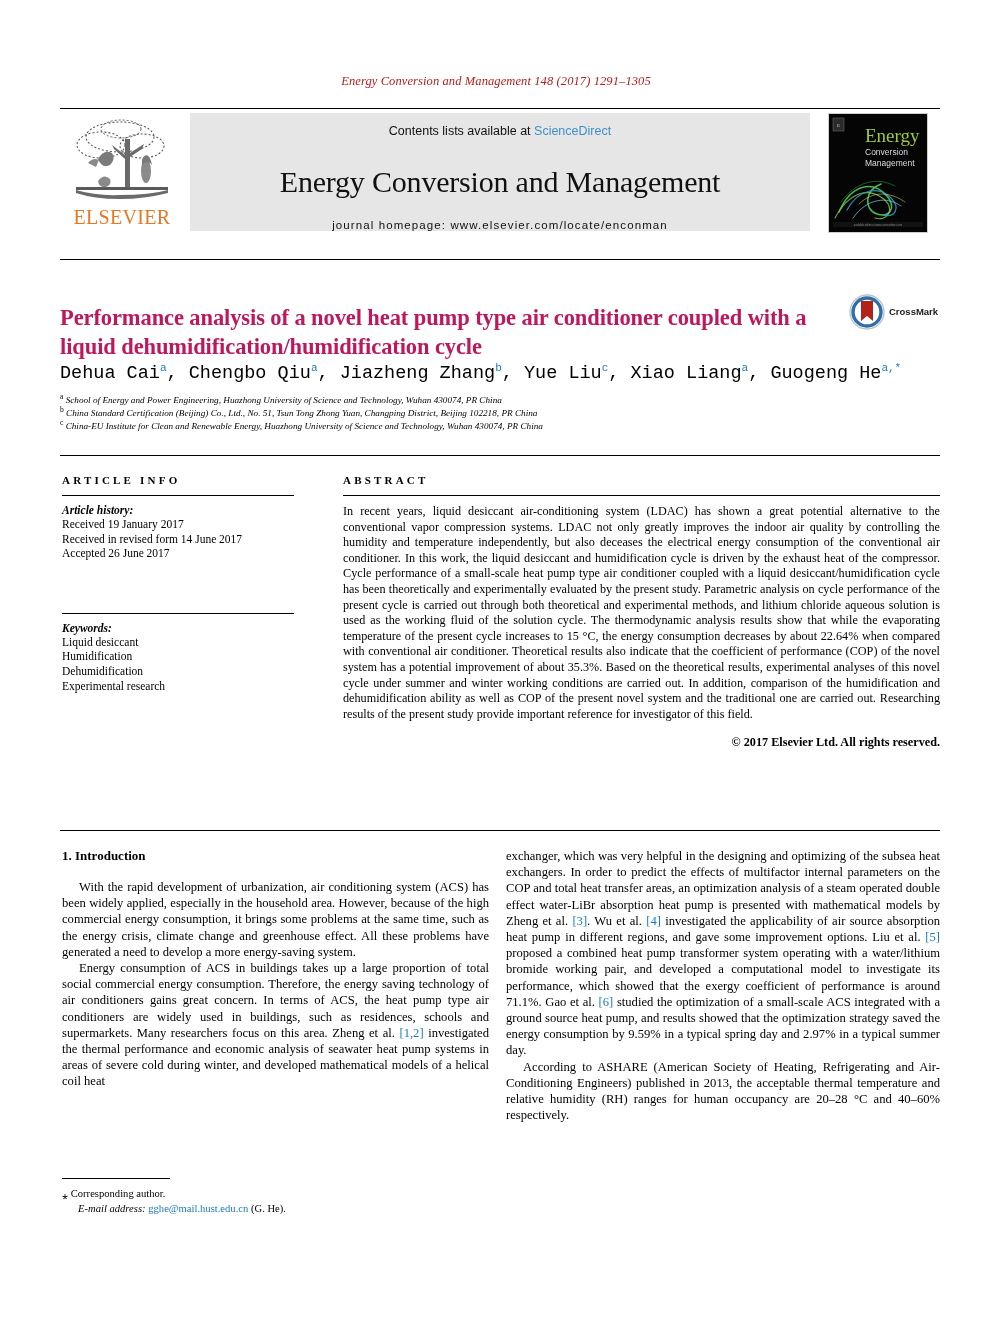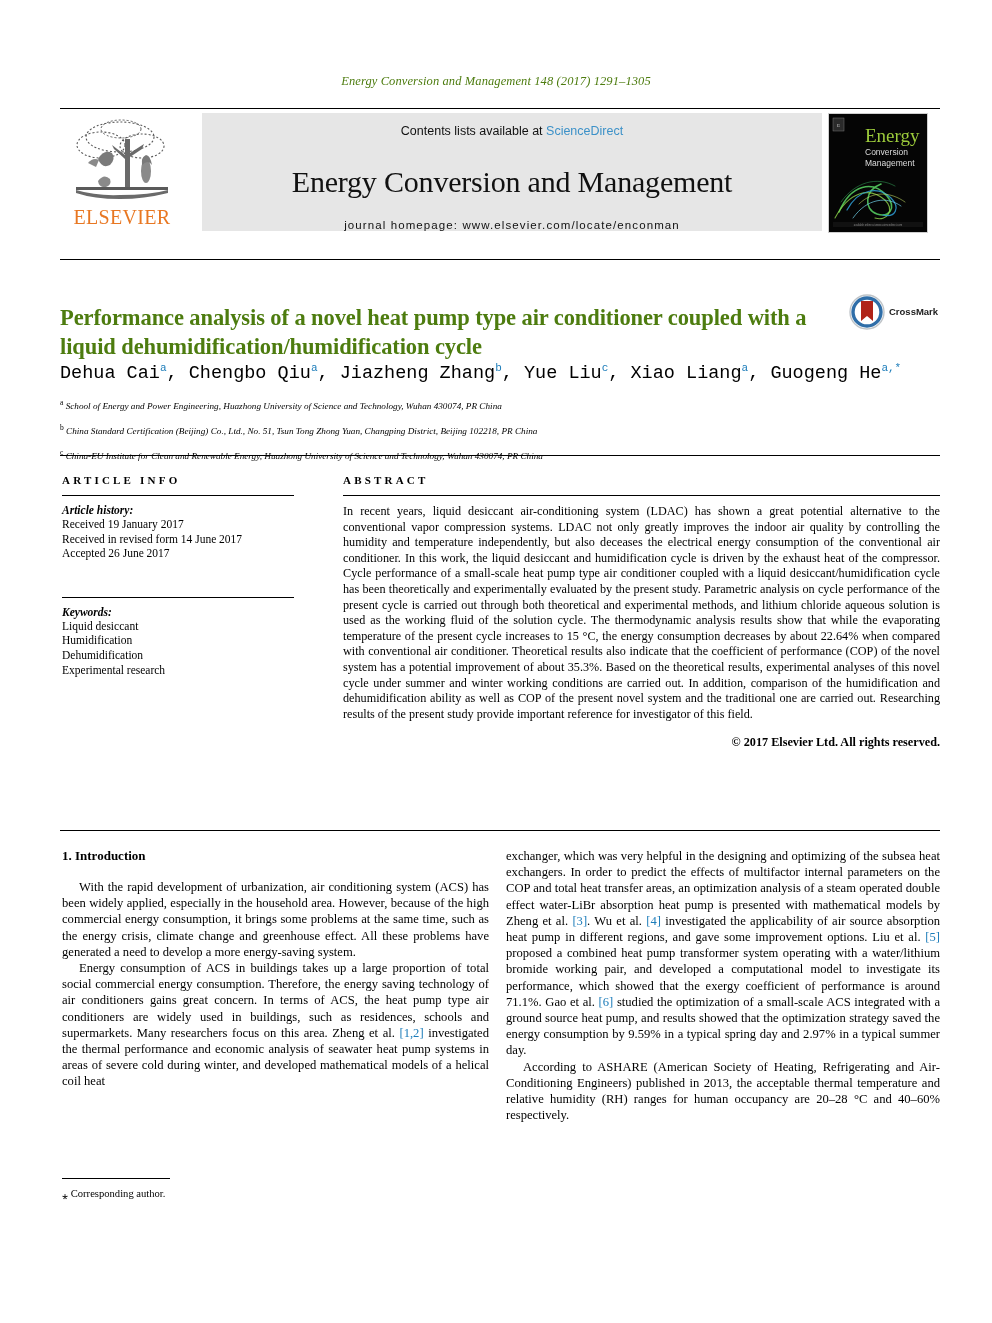--- a/index.html
+++ b/index.html
@@ -24,21 +24,21 @@
 
   
   .running-head {
     position: absolute;
     top: 74px;
     left: 0;
     width: 992px;
     text-align: center;
     font-size: 12.5px;
     font-style: italic;
-    color: #4d7c0f;
+    color: #b91c1c;
     letter-spacing: 0.1px;
   }
 
   
   .masthead {
     position: absolute;
     left: 60px;
     top: 108px;
     width: 880px;
     height: 124px;
@@ -62,21 +62,21 @@
     bottom: 2px;
     width: 120px;
     text-align: center;
     font-family: "Liberation Serif", serif;
     font-size: 20px;
     letter-spacing: 0.3px;
     color: #e87722;
   }
   .mast-center {
     position: absolute;
-    left: 142px;
+    left: 130px;
     top: 0;
     width: 620px;
     height: 118px;
     background: #e6e6e6;
     text-align: center;
   }
   .contents-line {
     margin-top: 11px;
     font-family: "Liberation Sans", sans-serif;
     font-size: 12.5px;
@@ -118,21 +118,21 @@
     height: 0;
     border-top: 1.6px solid #000;
   }
   .paper-title {
     position: absolute;
     left: 60px;
     top: 288px;
     width: 780px;
     font-size: 22.5px;
     line-height: 29px;
-    color: #4d7c0f;
+    color: #be185d;
     letter-spacing: -0.1px;
   }
   .crossmark {
     position: absolute;
     left: 849px;
     top: 294px;
     width: 92px;
     height: 36px;
   }
   .cm-badge { position: absolute; left: 0; top: 0; width: 36px; height: 36px; }
@@ -155,21 +155,21 @@
     font-family: Liberation Mono, monospace;
   }
   .sup { font-size: 11px; vertical-align: super; color: #1a7bb9; }
   .affils {
     position: absolute;
     left: 60px;
     top: 392px;
     width: 880px;
     font-size: 9.2px;
     font-style: italic;
-    line-height: 21px;
+    line-height: 10px;
   }
   .affils .amark { font-style: normal; vertical-align: super; font-size: 7.5px; }
 
   
   .info-rule {
     position: absolute;
     left: 60px;
     top: 455px;
     width: 880px;
     height: 0;
@@ -201,21 +201,21 @@
   .info-head {
     font-size: 11.5px;
     font-style: italic;
     font-weight: bold;
     margin-bottom: 1px;
   }
   .info-line {
     font-size: 11.5px;
     line-height: 14.6px;
   }
-  .kw-block { margin-top: 36px; }
+  .kw-block { margin-top: 52px; }
   .abstract-text {
     font-size: 12.2px;
     line-height: 15.6px;
     text-align: justify;
     text-justify: inter-word;
   }
   .copyright {
     margin-top: 13px;
     font-size: 12.2px;
     font-weight: bold;
@@ -416,16 +416,17 @@
   </div>
 
   <div class="body-right">
     <p class="para" style="text-indent:0"><span>exchanger, which was very helpful in the designing and optimizing of the subsea heat exchangers. In order to predict the effects of multifactor internal parameters on the COP and total heat transfer areas, an optimization analysis of a steam operated double effect water-LiBr absorption heat pump is presented with mathematical models by Zheng et al. </span><span class="cite">[3]</span><span>. Wu et al. </span><span class="cite">[4]</span><span> investigated the applicability of air source absorption heat pump in different regions, and gave some improvement options. Liu et al. </span><span class="cite">[5]</span><span> proposed a combined heat pump transformer system operating with a water/lithium bromide working pair, and developed a computational model to investigate its performance, which showed that the exergy coefficient of performance is around 71.1%. Gao et al. </span><span class="cite">[6]</span><span> studied the optimization of a small-scale ACS integrated with a ground source heat pump, and results showed that the optimization strategy saved the energy consumption by 9.59% in a typical spring day and 2.97% in a typical summer day.</span></p>
     <p class="para">According to ASHARE (American Society of Heating, Refrigerating and Air-Conditioning Engineers) published in 2013, the acceptable thermal temperature and relative humidity (RH) ranges for human occupancy are 20–28 °C and 40–60% respectively.</p>
   </div>
 
   <div class="foot-rule"></div>
   <div class="footnote">
     <div><span class="star">⁎</span> <span>Corresponding author.</span></div>
+    <div class="fn-indent"><span class="fn-ital">E-mail address:</span> <span class="link-blue">gghe@mail.hust.edu.cn</span> <span>(G. He).</span></div>
   </div>
 
 
 </div>
 
 </body></html>

